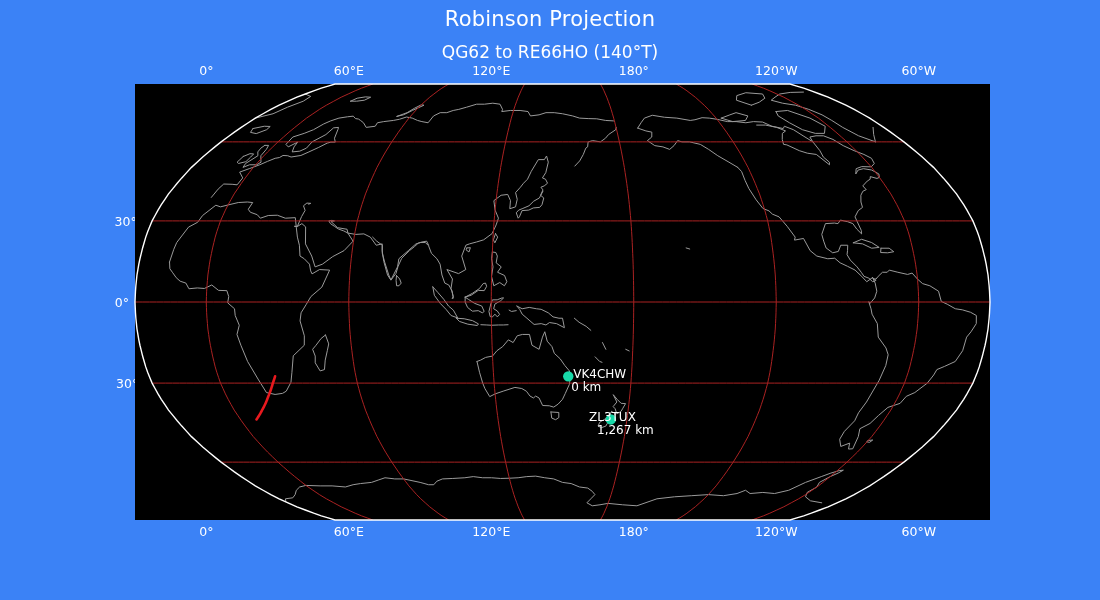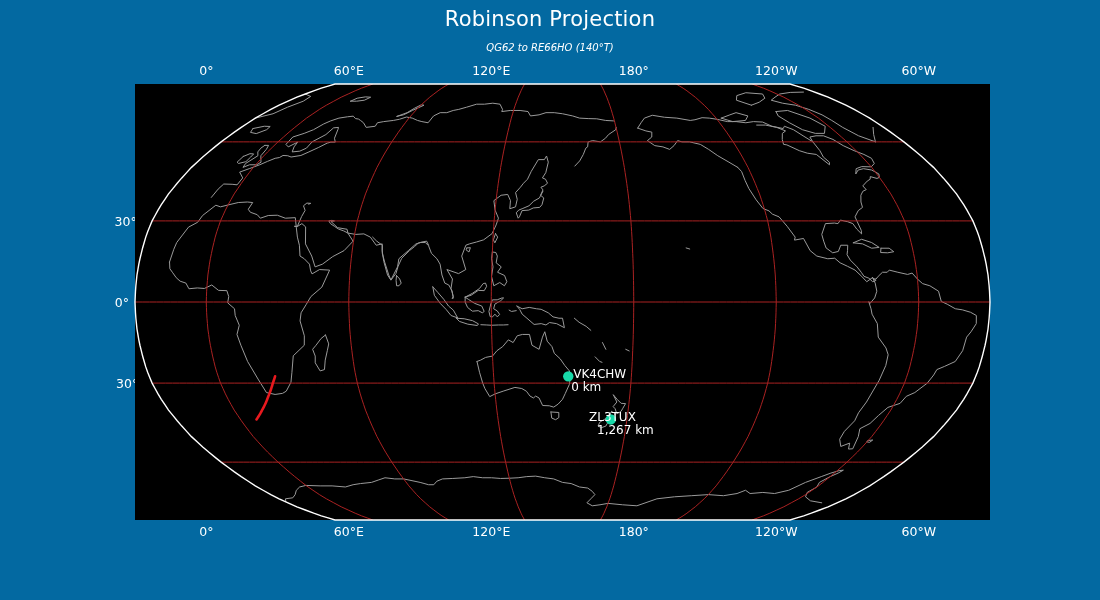--- a/index.html
+++ b/index.html
@@ -1,29 +1,29 @@
 <!DOCTYPE html>
 <html><head>
 <meta charset="utf-8">
 <style>
   html,body{margin:0;padding:0;background:#000;}
   body{
     width:1100px;height:600px;position:relative;overflow:hidden;
     font-family:"DejaVu Sans","Liberation Sans",sans-serif;
     color:#ffffff;
   }
-  #stage{position:absolute;inset:0;background:#0369a1;}
+  #stage{position:absolute;inset:0;background:#3b82f6;}
 
   .title{
     position:absolute;left:0;right:0;top:7px;text-align:center;
     font-size:21px;letter-spacing:.2px;color:#ffffff;
   }
   .subtitle{
     position:absolute;left:0;right:0;top:42px;text-align:center;
-    font-size:10px;color:#ffffff;font-style:italic;
+    font-size:17px;color:#ffffff;
   }
 
   
   #mapwrap{position:absolute;left:135px;top:84px;width:855px;height:436px;}
   #mapsvg{position:absolute;left:0;top:0;width:855px;height:436px;overflow:visible;}
 
   .tick{
     position:absolute;font-size:12.5px;color:#ffffff;white-space:nowrap;
     transform:translateX(-50%);
   }

